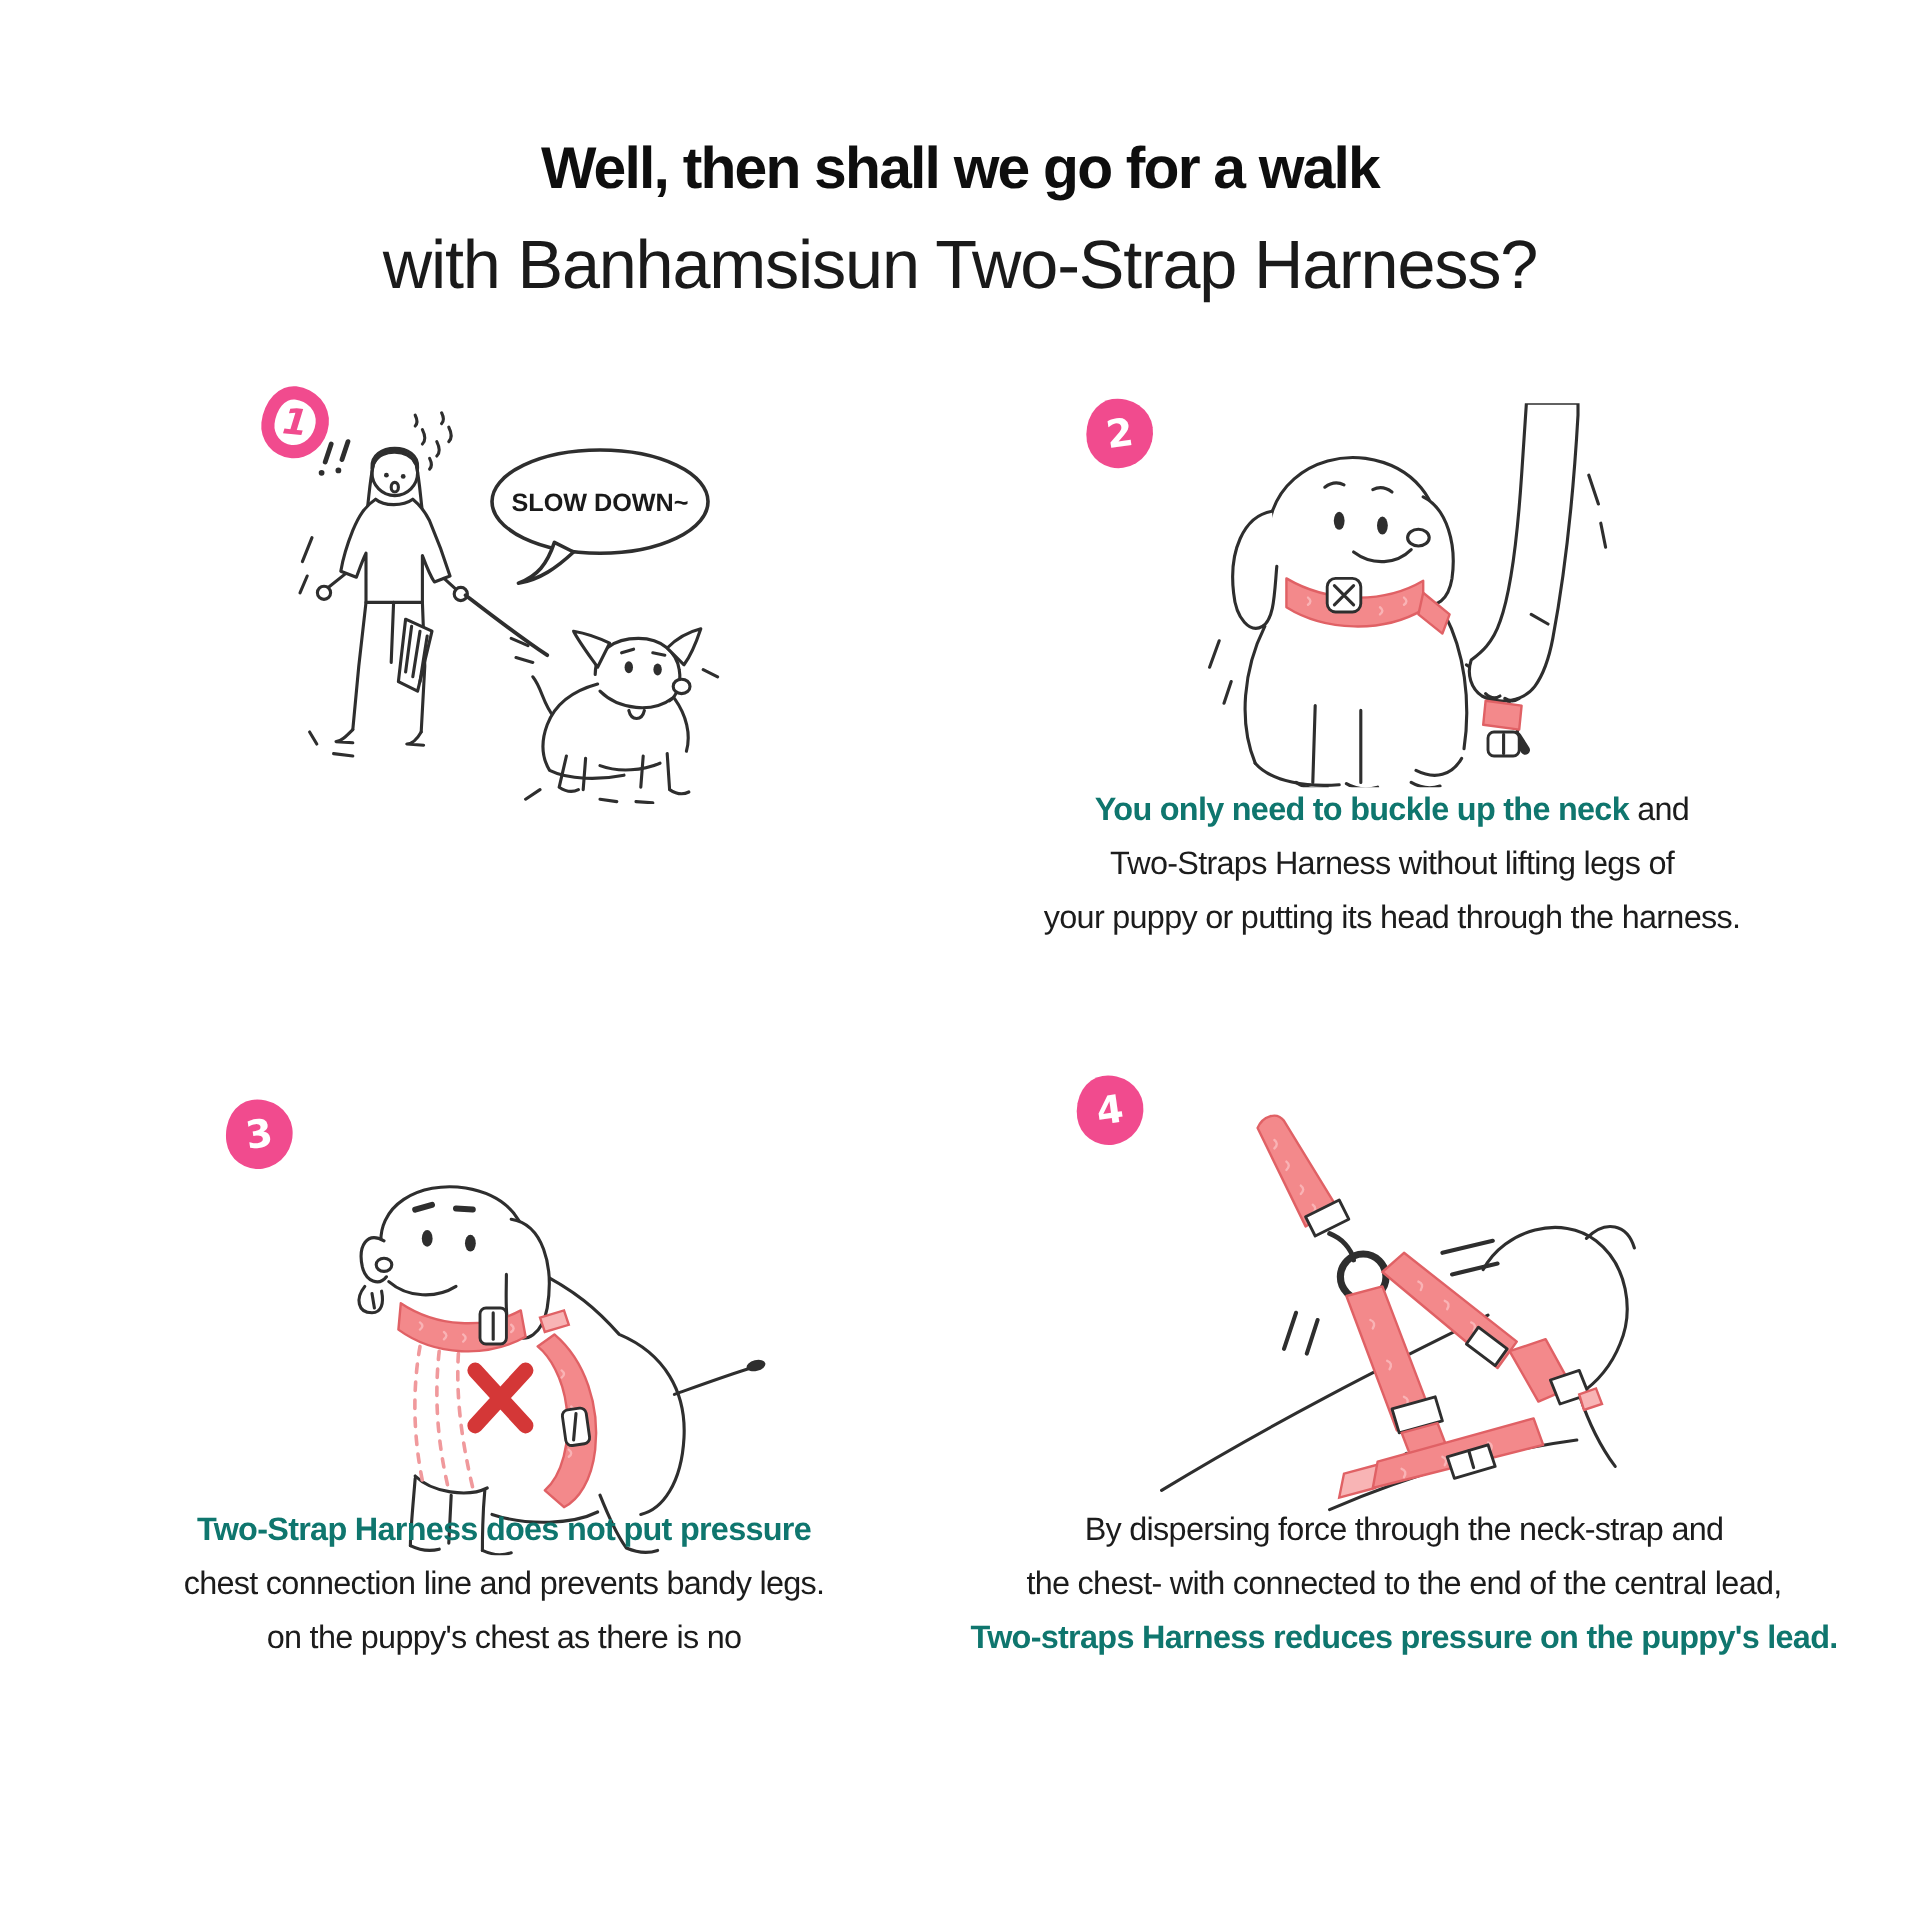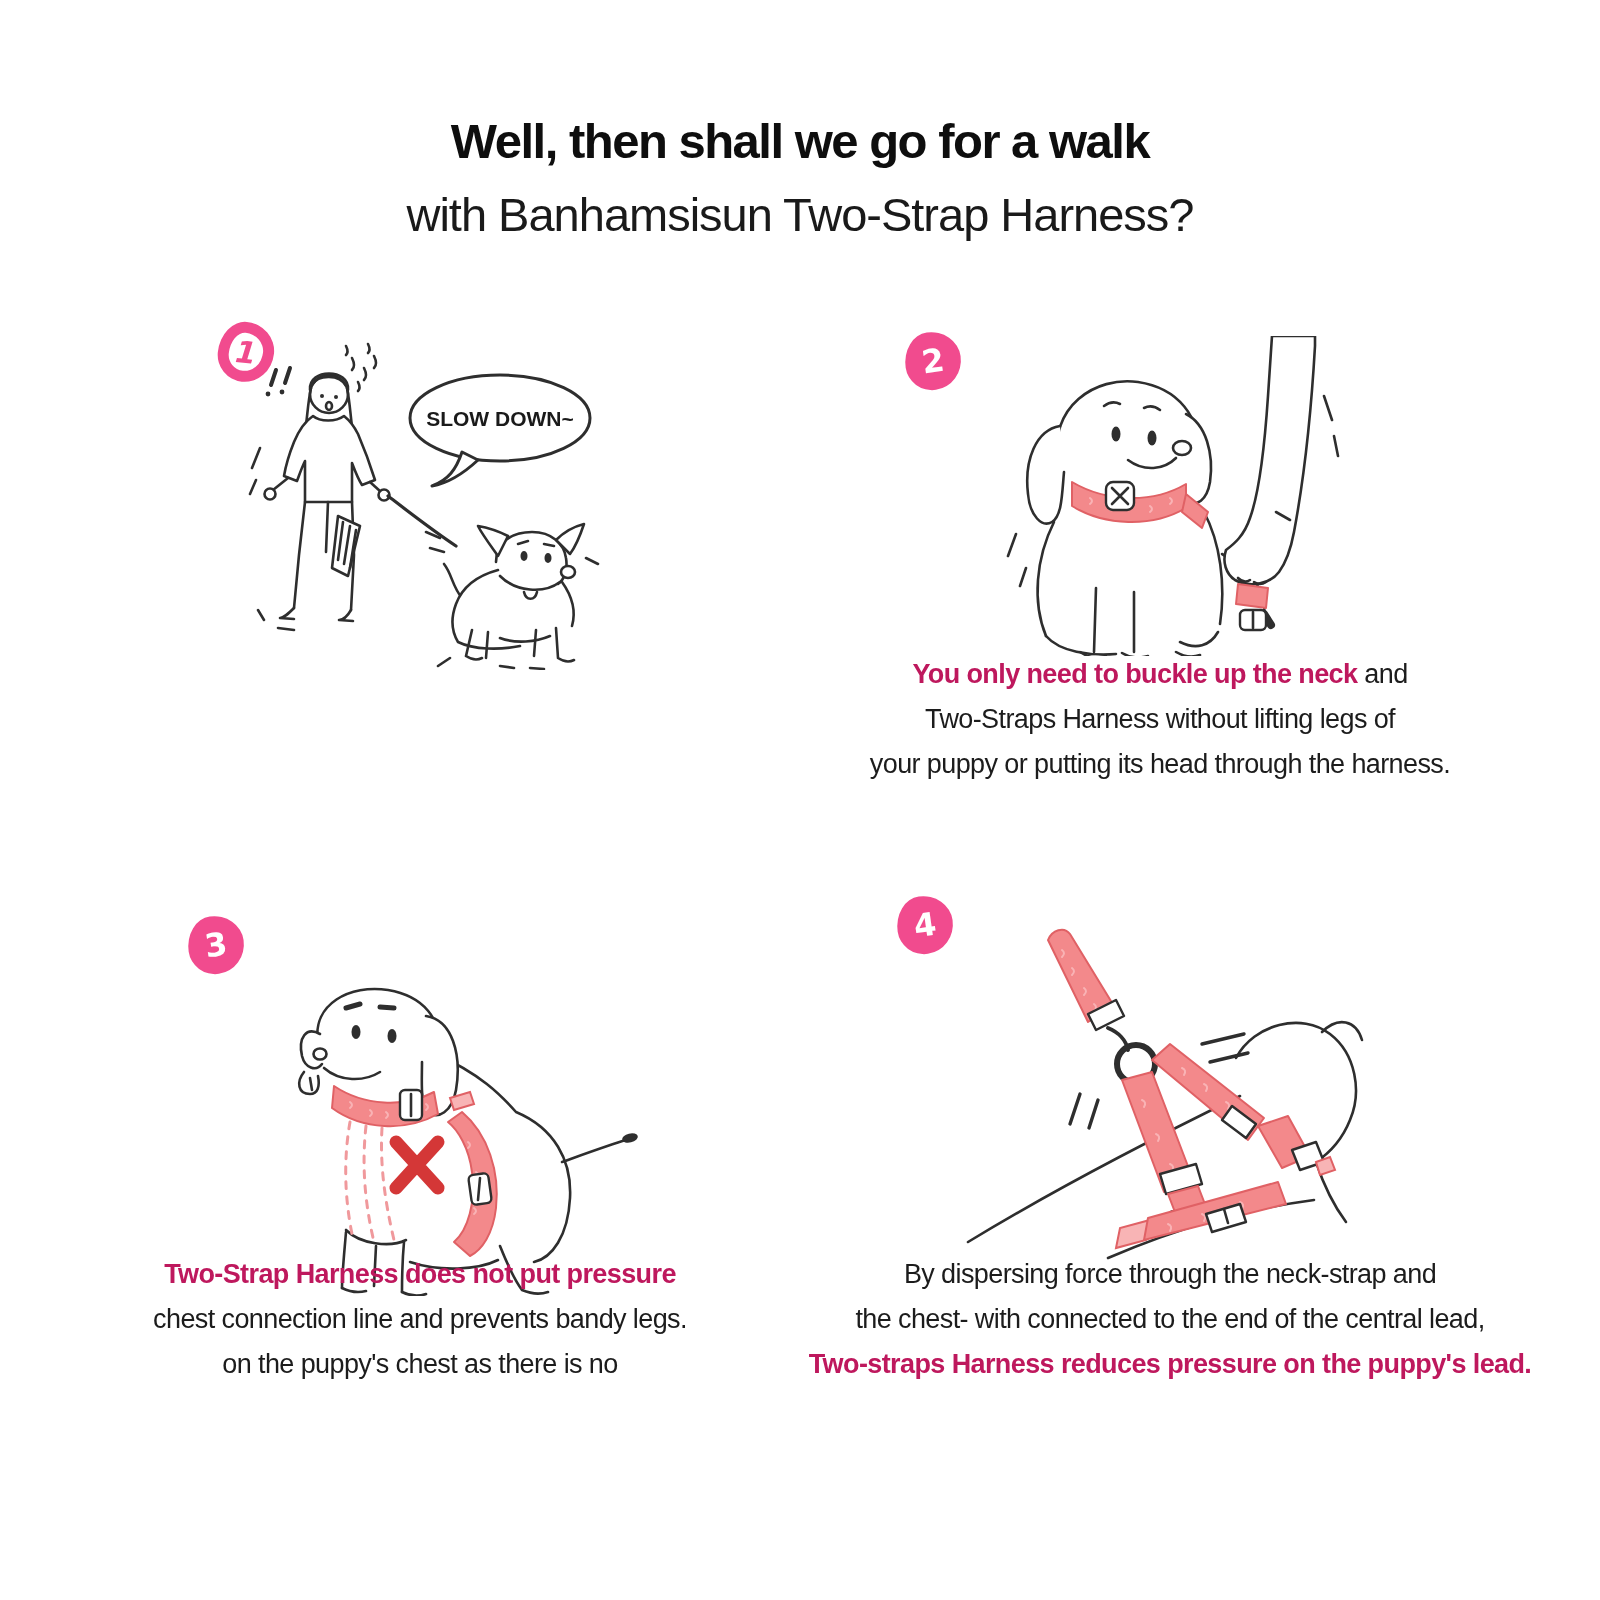--- a/index.html
+++ b/index.html
@@ -1,39 +1,39 @@
 <!DOCTYPE html>
 <html><head>
 <meta charset="utf-8">
 <style>
   html,body{margin:0;padding:0;background:#ffffff;}
   .page{position:relative;width:1600px;height:1600px;background:#ffffff;overflow:hidden;
         font-family:"Liberation Sans", sans-serif;color:#1c1c1c;}
   
   .title{position:absolute;top:112px;left:0;width:1600px;text-align:center;}
   .title .t1{font-size:49px;font-weight:700;letter-spacing:-1.5px;color:#0e0e0e;line-height:1.2;}
-  .title .t2{font-size:47px;font-weight:400;letter-spacing:-1px;color:#1a1a1a;line-height:1.2;margin-top:16px;}
+  .title .t2{font-size:57px;font-weight:400;letter-spacing:-1px;color:#1a1a1a;line-height:1.2;margin-top:16px;}
   
   .section{position:absolute;}
   #s1{left:40px;top:300px;width:760px;height:560px;}
   #s2{left:790px;top:300px;width:760px;height:560px;}
   #s3{left:40px;top:880px;width:760px;height:620px;}
   #s4{left:790px;top:880px;width:780px;height:620px;}
   .illo{position:absolute;}
   
   .badge{position:absolute;width:56px;height:58px;background:#f14b8e;color:#fff;
          display:flex;align-items:center;justify-content:center;
          font-size:32px;font-weight:700;font-family:"DejaVu Sans",sans-serif;
          border-radius:46% 54% 52% 48% / 55% 48% 52% 45%;transform:rotate(-8deg);}
   .badge--ring{background:#fff;border:11px solid #f14b8e;color:#f14b8e;
          width:34px;height:38px;font-size:30px;font-style:italic;transform:rotate(6deg);}
   
   .caption{position:absolute;text-align:center;font-size:27px;letter-spacing:-0.6px;
            line-height:45px;color:#1c1c1c;}
-  .caption b{font-weight:700;color:#be185d;}
+  .caption b{font-weight:700;color:#0f766e;}
   
   .ink{stroke:#2e2e2e;stroke-width:2.6;fill:none;stroke-linecap:round;stroke-linejoin:round;}
   .inkf{stroke:#2e2e2e;stroke-width:2.6;fill:#ffffff;stroke-linecap:round;stroke-linejoin:round;}
   .inkb{stroke:#2e2e2e;stroke-width:4;fill:none;stroke-linecap:round;}
   .strap{fill:#f3898b;stroke:#e06165;stroke-width:2;stroke-linejoin:round;}
   .strapl{fill:#f8b4b5;stroke:#e06165;stroke-width:2;}
   .metal{fill:#ffffff;stroke:#2e2e2e;stroke-width:2.4;stroke-linejoin:round;}
   .wave{stroke:#f9b3b5;stroke-width:2;fill:none;stroke-linecap:round;}
   .dashp{stroke:#f0999c;stroke-width:3;fill:none;stroke-dasharray:7 8;stroke-linecap:round;}
   .xmark{stroke:#d43737;stroke-width:13;stroke-linecap:round;}

